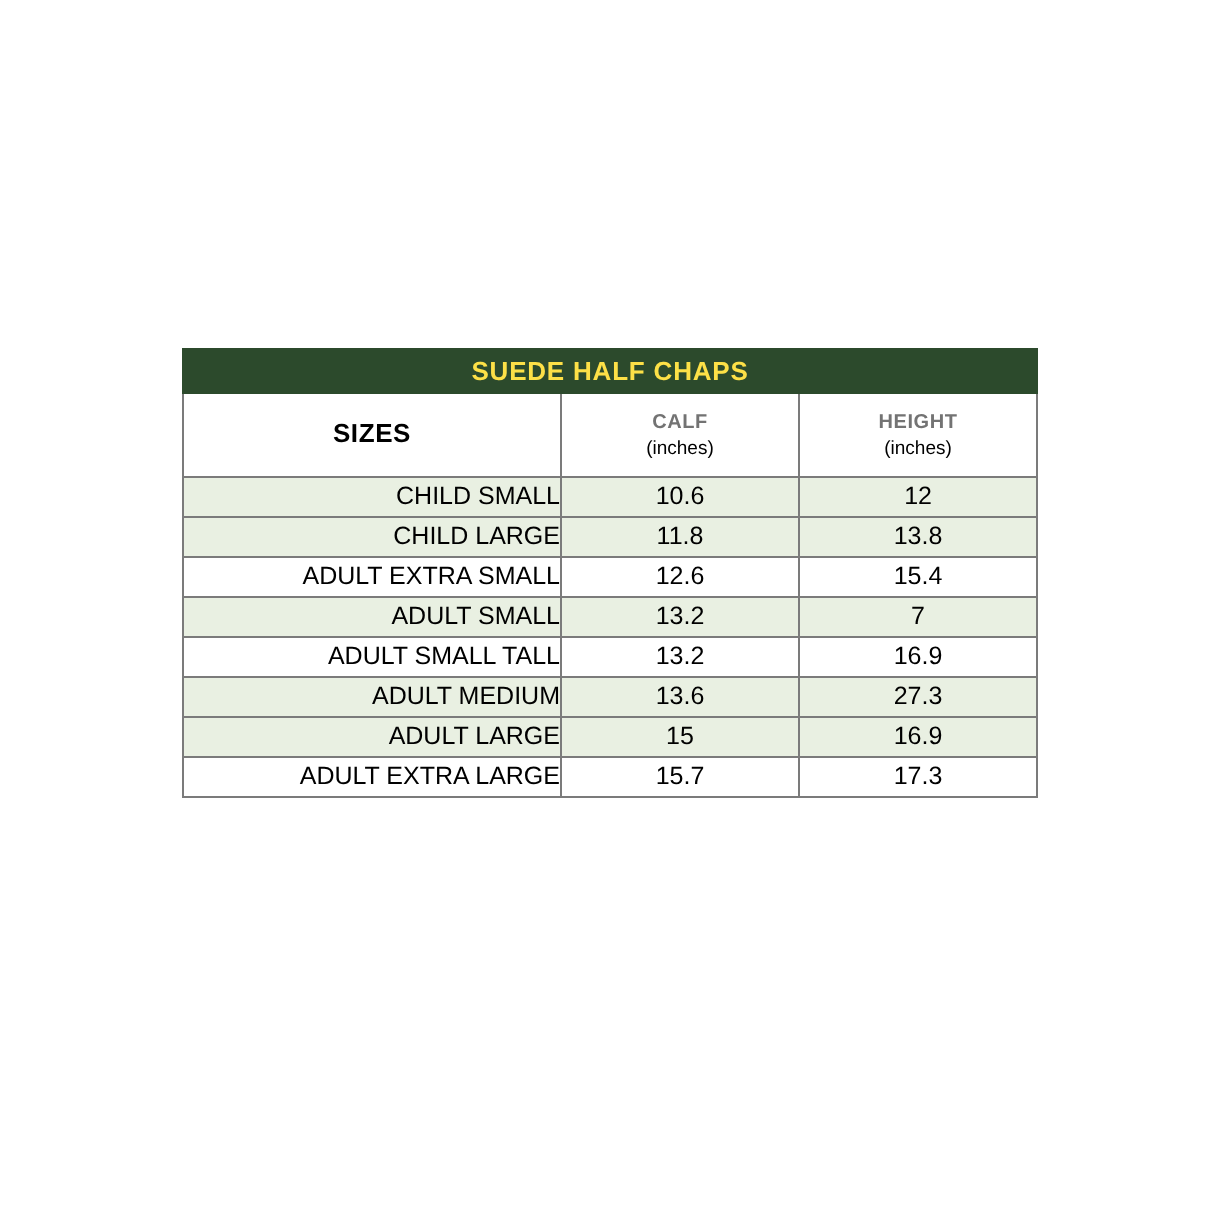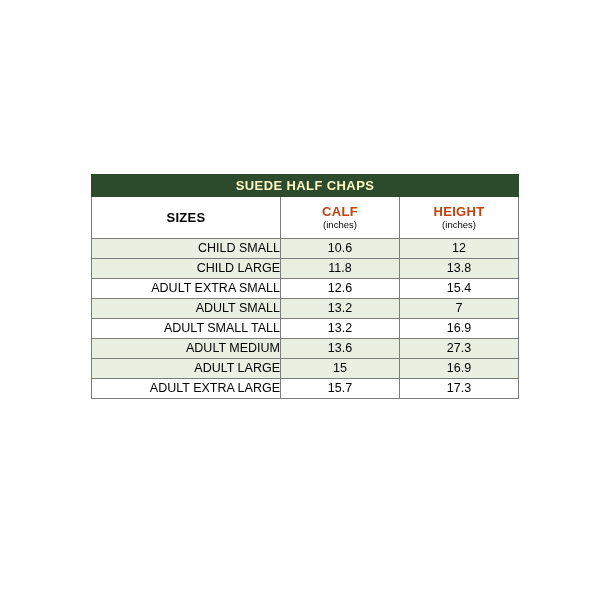--- a/index.html
+++ b/index.html
@@ -33,41 +33,41 @@
     width: 427px;
     table-layout: fixed;
   }
   table.size-chart td, table.size-chart th {
     border: 1px solid #7b7b7b;
     padding: 0;
     margin: 0;
   }
   .title-cell {
     background: #2c4a2c;
-    color: #fef9c3;
+    color: #fde047;
     font-size: 13px;
     font-weight: bold;
     text-align: center;
     letter-spacing: 0.4px;
     height: 21px;
     line-height: 21px;
     border: 1px solid #2c4a2c !important;
   }
   .head-cell {
     background: #ffffff;
     text-align: center;
     height: 36px;
     vertical-align: middle;
     padding: 2px 0 3px 0 !important;
   }
   .head-main {
     display: block;
-    font-size: 13px;
+    font-size: 10px;
     font-weight: bold;
-    color: #c2410c;
+    color: #737373;
     line-height: 15px;
     letter-spacing: 0.3px;
   }
   .head-sub {
     display: block;
     font-size: 9.5px;
     font-weight: normal;
     color: #000000;
     line-height: 12px;
   }

